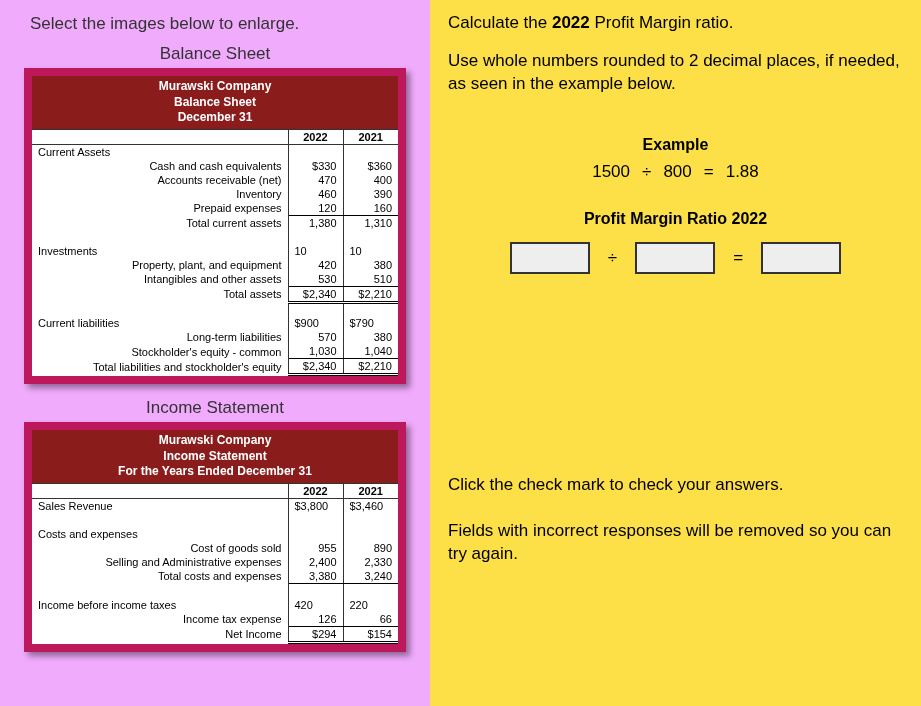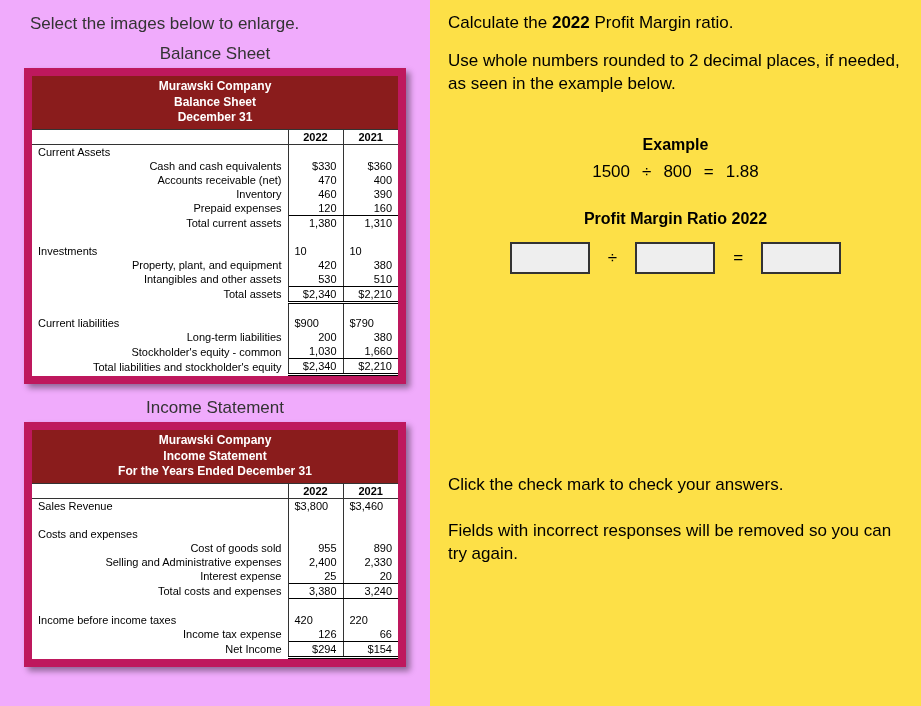--- a/index.html
+++ b/index.html
@@ -113,27 +113,27 @@
               <td class="num"></td>
               <td class="num"></td>
             </tr>
         <tr class="section-row">
               <td>Current liabilities</td>
               <td class="num">$900</td>
               <td class="num">$790</td>
             </tr>
         <tr>
               <td class="lbl">Long-term liabilities</td>
-              <td class="num">200</td>
+              <td class="num">570</td>
               <td class="num">380</td>
             </tr>
         <tr>
               <td class="lbl">Stockholder's equity - common</td>
               <td class="num ul">1,030</td>
-              <td class="num ul">1,660</td>
+              <td class="num ul">1,040</td>
             </tr>
         <tr>
               <td class="lbl">Total liabilities and stockholder's equity</td>
               <td class="num dbl">$2,340</td>
               <td class="num dbl">$2,210</td>
             </tr>
       </tbody>
         </table>
     </div>
 
@@ -168,25 +168,20 @@
             </tr>
         <tr>
               <td class="lbl">Cost of goods sold</td>
               <td class="num">955</td>
               <td class="num">890</td>
             </tr>
         <tr>
               <td class="lbl">Selling and Administrative expenses</td>
               <td class="num">2,400</td>
               <td class="num">2,330</td>
-            </tr>
-        <tr>
-              <td class="lbl">Interest expense</td>
-              <td class="num ul">25</td>
-              <td class="num ul">20</td>
             </tr>
         <tr>
               <td class="lbl">Total costs and expenses</td>
               <td class="num ul">3,380</td>
               <td class="num ul">3,240</td>
             </tr>
         <tr>
               <td>&nbsp;</td>
               <td class="num"></td>
               <td class="num"></td>

